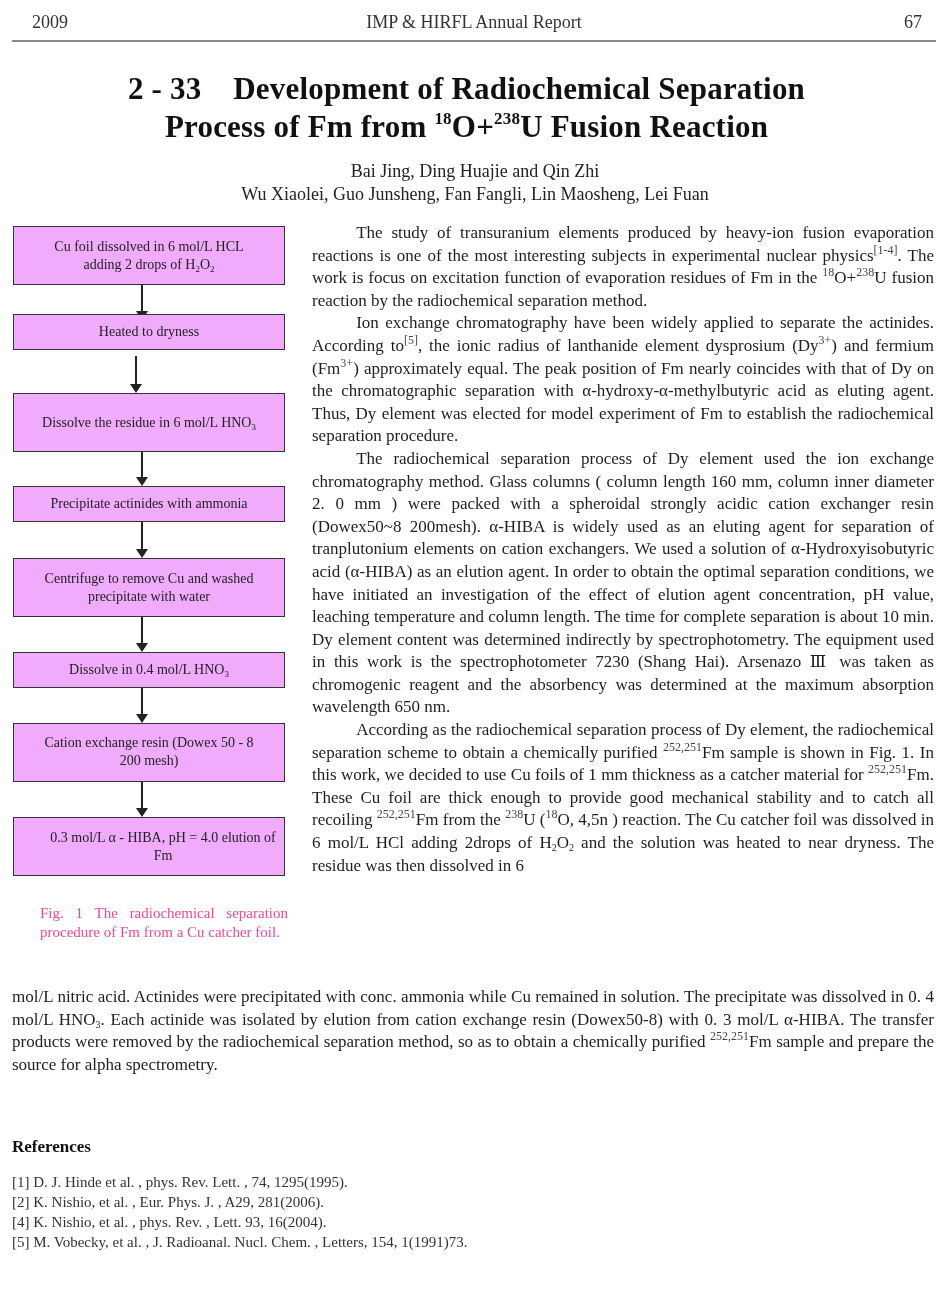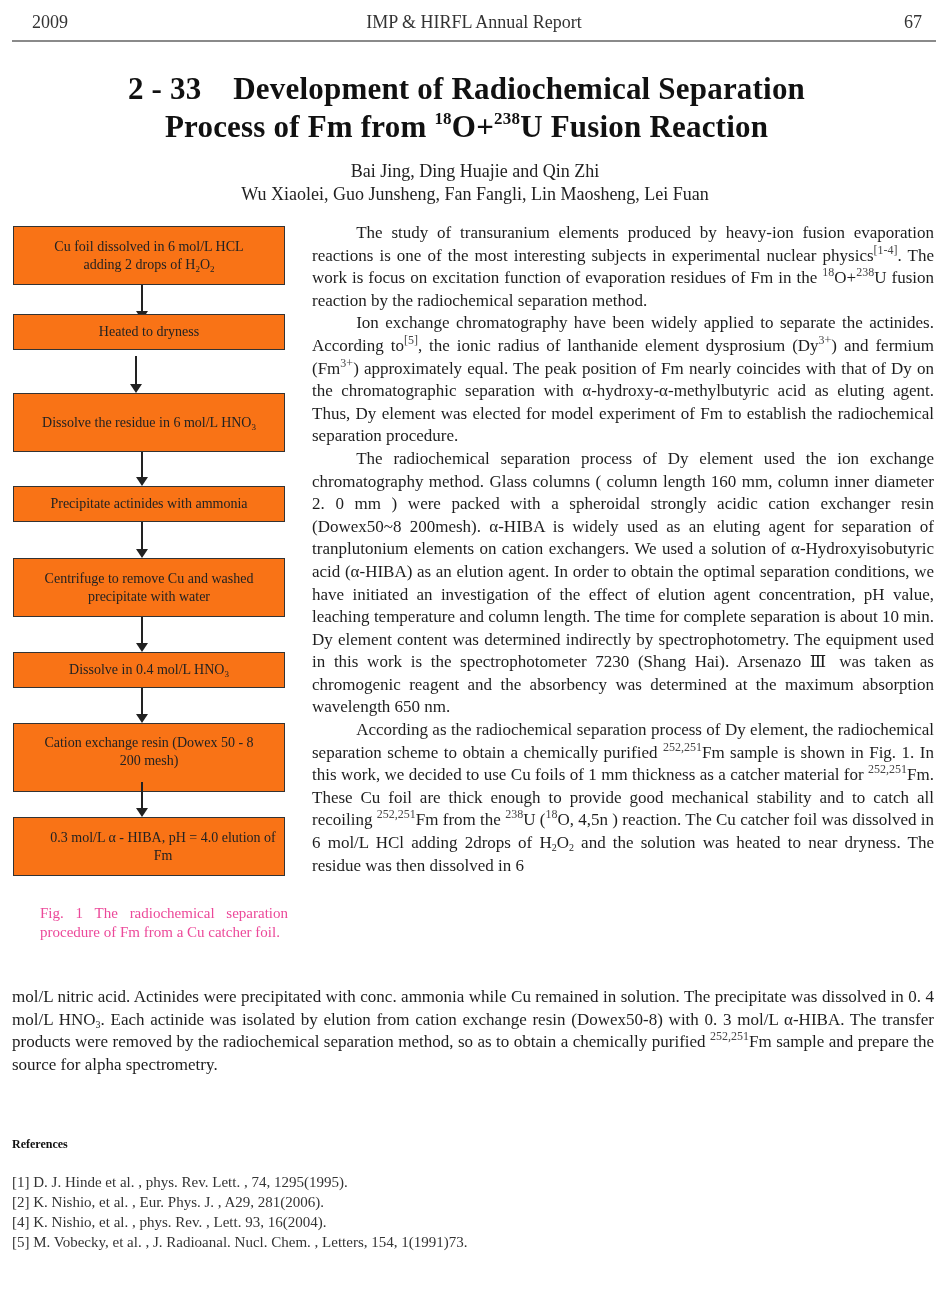--- a/index.html
+++ b/index.html
@@ -6,32 +6,32 @@
   body { width: 950px; height: 1294px; position: relative; overflow: hidden; color: #1a1a1a; font-family: "Liberation Serif", "DejaVu Serif", serif; }
   .header { position: absolute; left: 12px; right: 14px; top: 10px; height: 30px; border-bottom: 2px solid #8a8a8a; font-size: 18px; color: #333; }
   .header .year { position: absolute; left: 20px; top: 2px; }
   .header .journal { position: absolute; left: 0; right: 0; text-align: center; top: 2px; }
   .header .page { position: absolute; right: 14px; top: 2px; }
   .title { position: absolute; left: 0; right: 17px; top: 70px; text-align: center; font-weight: bold; font-size: 31px; line-height: 38px; color: #111; letter-spacing: 0.2px; }
   .title sup { font-size: 17px; vertical-align: 13px; line-height: 0; }
   .authors { position: absolute; left: 0; right: 0; top: 160px; text-align: center; font-size: 18px; line-height: 23px; color: #222; }
 
   .flow { position: absolute; left: 13px; top: 226px; width: 274px; }
-  .box { position: absolute; left: 0; width: 272px; border: 1.5px solid #333; background: #f97316; display: flex; align-items: center; justify-content: center; text-align: center; font-size: 14px; line-height: 18px; color: #222; box-sizing: border-box; padding: 0 8px; }
+  .box { position: absolute; left: 0; width: 272px; border: 1.5px solid #333; background: #f0abfc; display: flex; align-items: center; justify-content: center; text-align: center; font-size: 14px; line-height: 18px; color: #222; box-sizing: border-box; padding: 0 8px; }
   .box sub { font-size: 9px; vertical-align: -3px; line-height: 0; }
   .arrow { position: absolute; width: 2px; background: #222; }
   .arrow::after { content: ""; position: absolute; left: -5px; bottom: -2px; border-left: 6px solid transparent; border-right: 6px solid transparent; border-top: 9px solid #222; }
   .caption { position: absolute; left: 40px; top: 904px; width: 248px; font-size: 15px; line-height: 19px; color: #ec4899; text-align: justify; }
 
   .body-right { position: absolute; left: 312px; width: 622px; font-size: 17px; line-height: 22.6px; text-align: justify; color: #1e1e1e; }
   .body-right p { margin: 0; text-indent: 2.6em; }
   .body-full { position: absolute; left: 12px; width: 922px; font-size: 17px; line-height: 22.6px; text-align: justify; color: #1e1e1e; }
   sup.s { font-size: 12px; vertical-align: 7px; line-height: 0; color: #444; }
   sub.s { font-size: 10px; vertical-align: -3px; line-height: 0; }
-  .refs-title { position: absolute; left: 12px; top: 1137px; font-weight: bold; font-size: 12px; color: #111; }
+  .refs-title { position: absolute; left: 12px; top: 1137px; font-weight: bold; font-size: 17px; color: #111; }
   .refs { position: absolute; left: 12px; top: 1172px; font-size: 15px; line-height: 20px; color: #333; }
   .refs div { white-space: nowrap; }
 </style>
 </head>
 <body>
 
 <div class="header">
   <span class="year">2009</span>
   <span class="journal">IMP &amp; HIRFL Annual Report</span>
   <span class="page">67</span>
@@ -77,21 +77,21 @@
         <div>precipitate with water</div>
       </div>
   </div>
   <div class="arrow" style="left:128px; top:391px; height:33px;"></div>
 
   <div class="box" style="top:426px; height:36px;">
     <span><span>Dissolve in 0.4 mol/L HNO</span><sub>3</sub></span>
   </div>
   <div class="arrow" style="left:128px; top:462px; height:33px;"></div>
 
-  <div class="box" style="top:497px; height:69px; align-items:flex-start; padding-top:10px;">
+  <div class="box" style="top:497px; height:59px; align-items:flex-start; padding-top:10px;">
     <div>
         <div>Cation exchange resin (Dowex 50 - 8</div>
         <div>200 mesh)</div>
       </div>
   </div>
   <div class="arrow" style="left:128px; top:556px; height:33px;"></div>
 
   <div class="box" style="top:591px; height:59px;padding-left:36px;">
     <span>0.3 mol/L α - HIBA, pH = 4.0 elution of Fm</span>
   </div>

